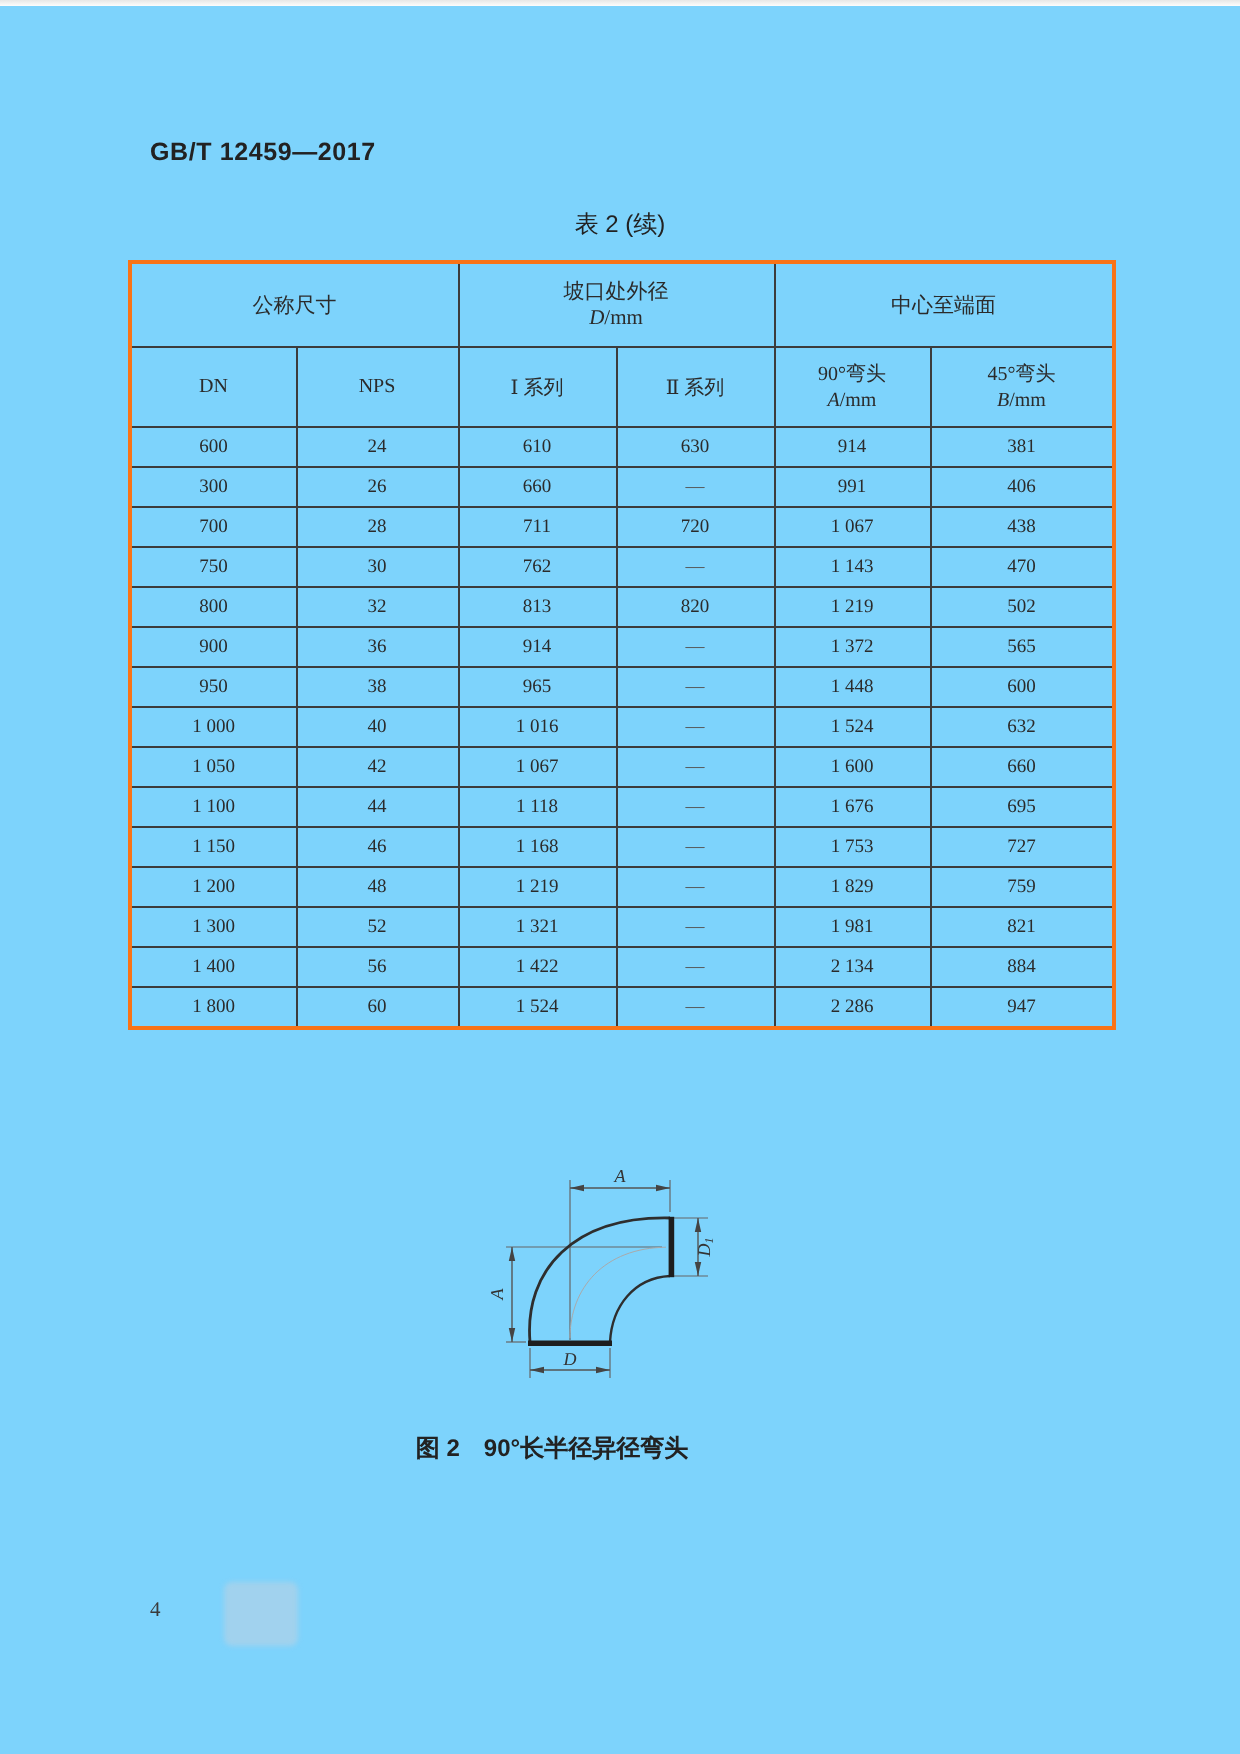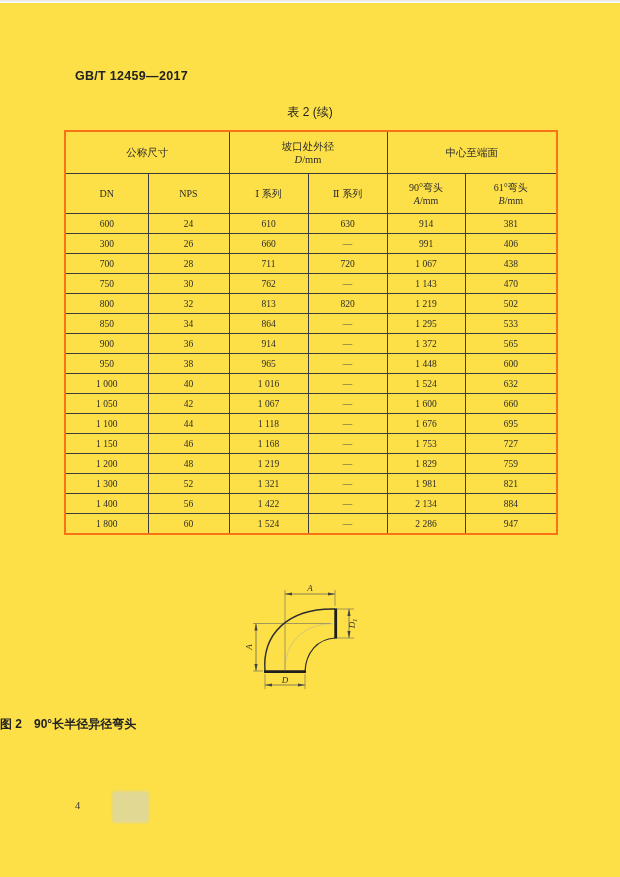--- a/index.html
+++ b/index.html
@@ -6,21 +6,21 @@
   body {
     width: 620px; height: 877px;
     background: #f6f6f5;
     font-family: "Liberation Serif", "DejaVu Serif", serif;
     color: #2b2b2b;
     overflow: hidden;
   }
   .page {
     position: relative;
     width: 620px; height: 877px;
-    background: #fde047;
+    background: #7dd3fc;
     overflow: hidden;
   }
   .page::before {
     content: "";
     position: absolute; top: 0; left: 0; right: 0; height: 3px;
     background: linear-gradient(#e7e7e6, #fdfdfc);
   }
   .doc-code {
     position: absolute;
     left: 75px; top: 69px;
@@ -66,21 +66,21 @@
   .dash-cell { color: #555; }
 
   .figure-wrap {
     position: absolute;
     left: 233px; top: 578px;
     width: 178px; height: 136px;
   }
   .figure-caption {
     position: absolute;
     left: 0; top: 716px; width: 552px;
-    text-align: left;
+    text-align: center;
     font-family: "Liberation Sans", "DejaVu Sans", sans-serif;
     font-weight: bold;
     font-size: 12px;
     color: #222;
   }
   .figure-caption .cap-prefix { margin-right: 12px; }
   .page-number {
     position: absolute;
     left: 75px; top: 800px;
     font-size: 10.5px;
@@ -125,21 +125,21 @@
       <tr class="sub-row">
         <th>DN</th>
         <th>NPS</th>
         <th>Ⅰ 系列</th>
         <th>Ⅱ 系列</th>
         <th class="two-line">
           <div>90°弯头</div>
           <div><span class="sym">A</span><span>/mm</span></div>
         </th>
         <th class="two-line">
-          <div>61°弯头</div>
+          <div>45°弯头</div>
           <div><span class="sym">B</span><span>/mm</span></div>
         </th>
       </tr>
     </thead>
     <tbody>
         <tr>
           <td>600</td>
           <td>24</td>
           <td>610</td>
           <td>630</td>
@@ -170,28 +170,20 @@
           <td>1 143</td>
           <td>470</td>
         </tr>
         <tr>
           <td>800</td>
           <td>32</td>
           <td>813</td>
           <td>820</td>
           <td>1 219</td>
           <td>502</td>
-        </tr>
-        <tr>
-          <td>850</td>
-          <td>34</td>
-          <td>864</td>
-          <td class="dash-cell">—</td>
-          <td>1 295</td>
-          <td>533</td>
         </tr>
         <tr>
           <td>900</td>
           <td>36</td>
           <td>914</td>
           <td class="dash-cell">—</td>
           <td>1 372</td>
           <td>565</td>
         </tr>
         <tr>

